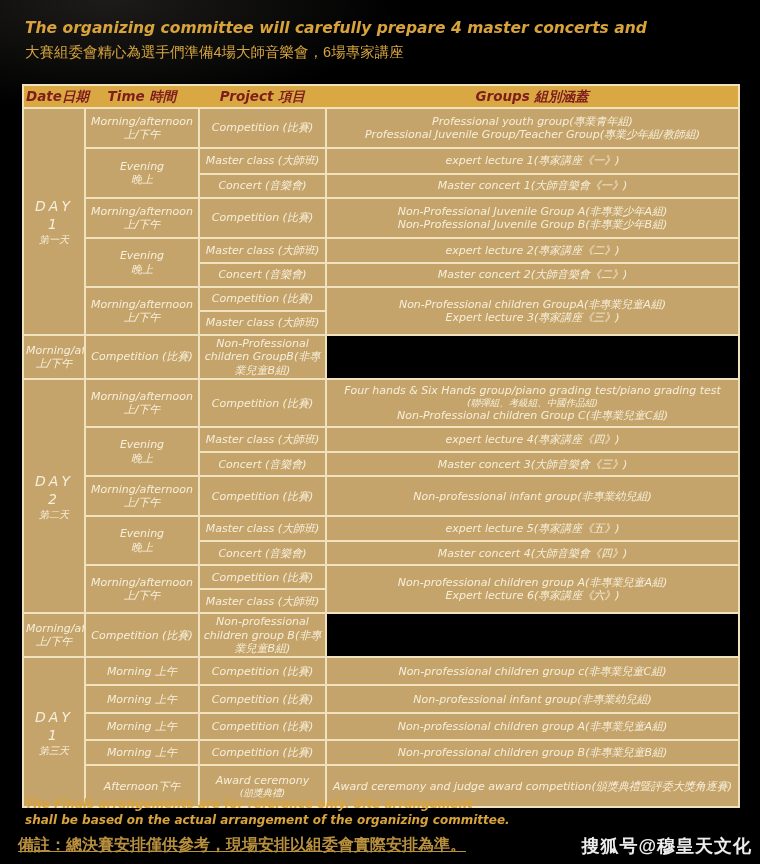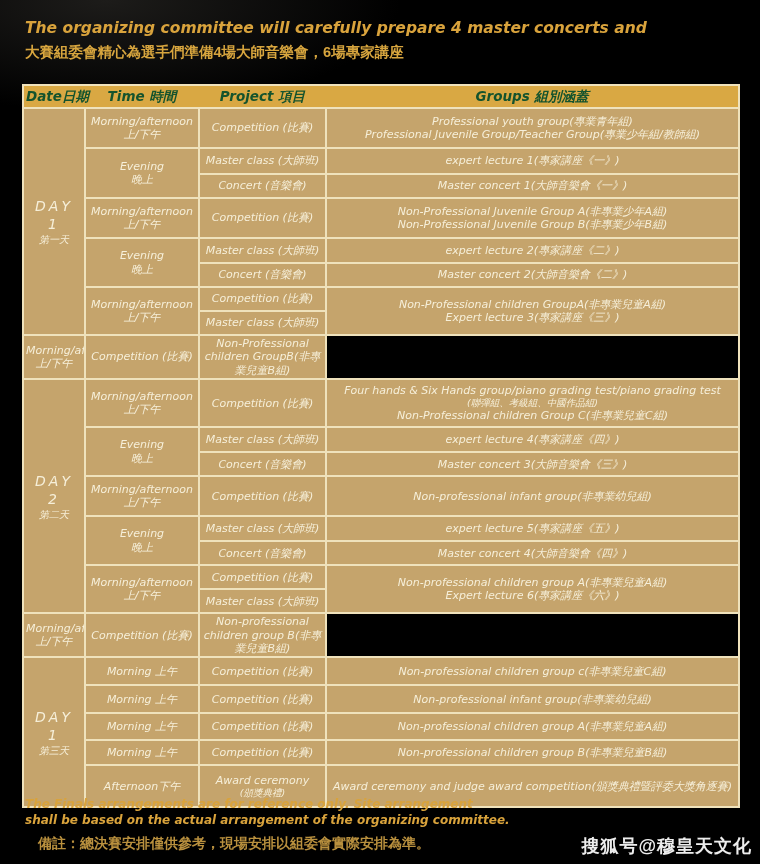--- a/index.html
+++ b/index.html
@@ -9,30 +9,30 @@
     background: radial-gradient(ellipse 420px 160px at 14% 0%, #1d1c1a 0%, #000 70%);
     font-family:"Liberation Sans", sans-serif;
   }
   
   .title { position:absolute; left:25px; top:18px; }
   .title .en {
     color:#D9A33C; font-family:"DejaVu Sans", sans-serif;
     font-style:italic; font-weight:bold; font-size:15.5px; line-height:1.32;
   }
   .title .cn {
-    color:#D7A53E; font-weight:bold; font-size:14.5px; margin-top:5px; font-style:normal;
+    color:#D7A53E; font-weight:normal; font-size:14.5px; margin-top:5px; font-style:normal;
   }
   
   table.sched {
     position:absolute; left:22px; top:84px; width:716px;
     border-collapse:collapse; table-layout:fixed;
     border:2px solid #EFE2BC;
   }
   table.sched th {
-    background:#D9A843; color:#14532d;
+    background:#D9A843; color:#7f1d1d;
     font-family:"DejaVu Sans", sans-serif; font-style:italic; font-weight:bold;
     font-size:13.5px; height:23px; padding:0 2px;
     border:none; border-bottom:2px solid #EFE2BC;
     text-align:center; white-space:nowrap;
   }
   table.sched td {
     background:#C5A46C; color:#F6EFD9;
     font-family:"DejaVu Sans", sans-serif; font-style:italic;
     font-size:11px; line-height:1.22; text-align:center; vertical-align:middle;
     border:2px solid #EFE2BC; padding:1px 2px;
@@ -45,22 +45,22 @@
   td.col-project { font-size:11.5px; }
   td.col-groups { font-size:11px;margin-left:36px; }
   .ln.sm { font-size:9.5px; }
   
   .finals {
     position:absolute; left:25px; top:797px;
     color:#D9A33C; font-family:"DejaVu Sans", sans-serif;
     font-style:italic; font-weight:bold; font-size:12px; line-height:1.3;
   }
   .note {
-    position:absolute; left:38px; top:835px;
-    color:#B9903E; font-weight:bold; font-size:14px;
+    position:absolute; left:18px; top:835px;
+    color:#B9903E; font-weight:bold; font-size:16px;text-decoration:underline;
   }
   .watermark {
     position:absolute; right:8px; top:834px;
     color:#EDEDED; font-weight:bold; font-size:18px; letter-spacing:1px;
   }
 </style>
 </head>
 <body>
 
 <div class="page">

